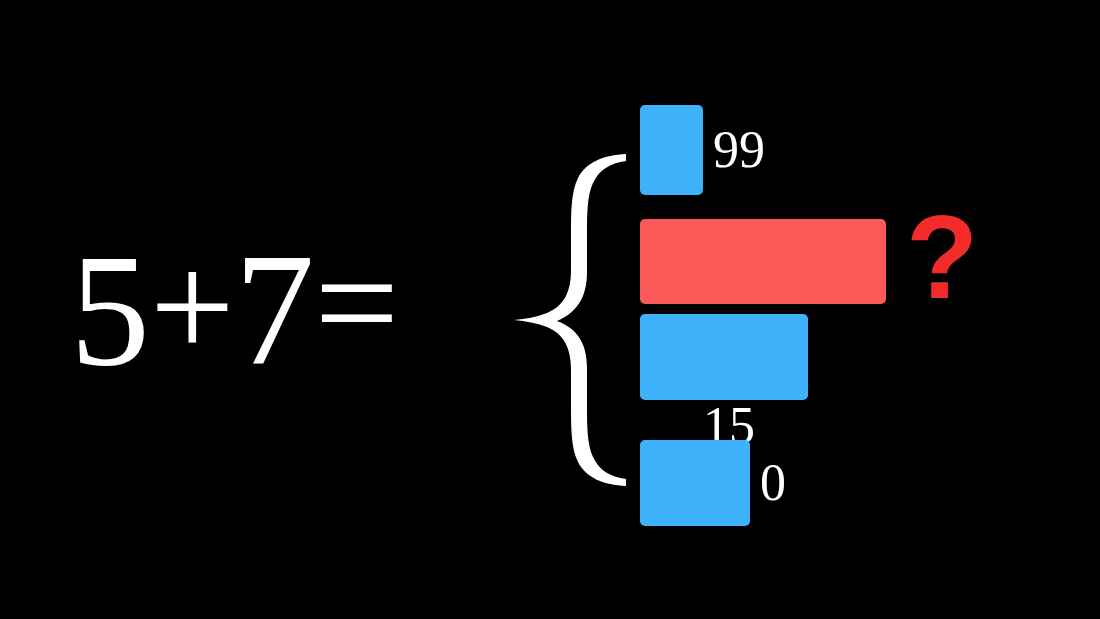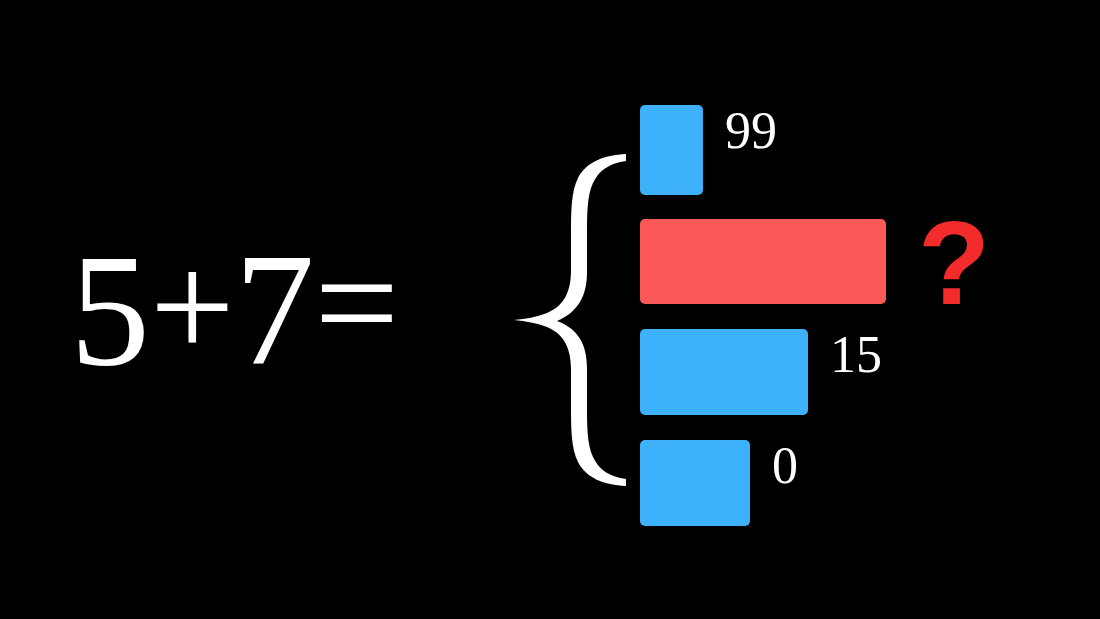--- a/index.html
+++ b/index.html
@@ -70,22 +70,21 @@
     position: absolute;
     left: 640px;
     top: 100px;
     width: 440px;
     height: 440px;
   }
   .bar-row {
     position: absolute;
     left: 0;
     display: flex;
-    align-items: flex-start;
-    gap: 12px;
+    align-items: center;
   }
   .bar {
     height: 100%;
     border-radius: 5px;
     flex: 0 0 auto;
   }
   .bar-label {
     color: #ffffff;
     font-family: "Liberation Serif", "DejaVu Serif", serif;
     font-size: 52px;
@@ -99,21 +98,21 @@
     font-size: 118px;
     font-weight: 700;
     line-height: 0.82;
     margin-left: 20px;
     transform: translateY(-4px);
   }
 
   
   #row-0 { top: 5px;   height: 90px; }
   #row-1 { top: 119px; height: 85px; }
-  #row-2 { top: 229px; height: 86px; }
+  #row-2 { top: 214px; height: 86px; flex-direction: column; }
   #row-3 { top: 340px; height: 86px; }
 </style>
 </head>
 <body>
 
 <div id="stage" style="background: rgb(0, 0, 0);">
 
   <div id="equation" style="color: rgb(255, 255, 255);">
     <span class="num">5</span>
     <span class="op">+</span>

